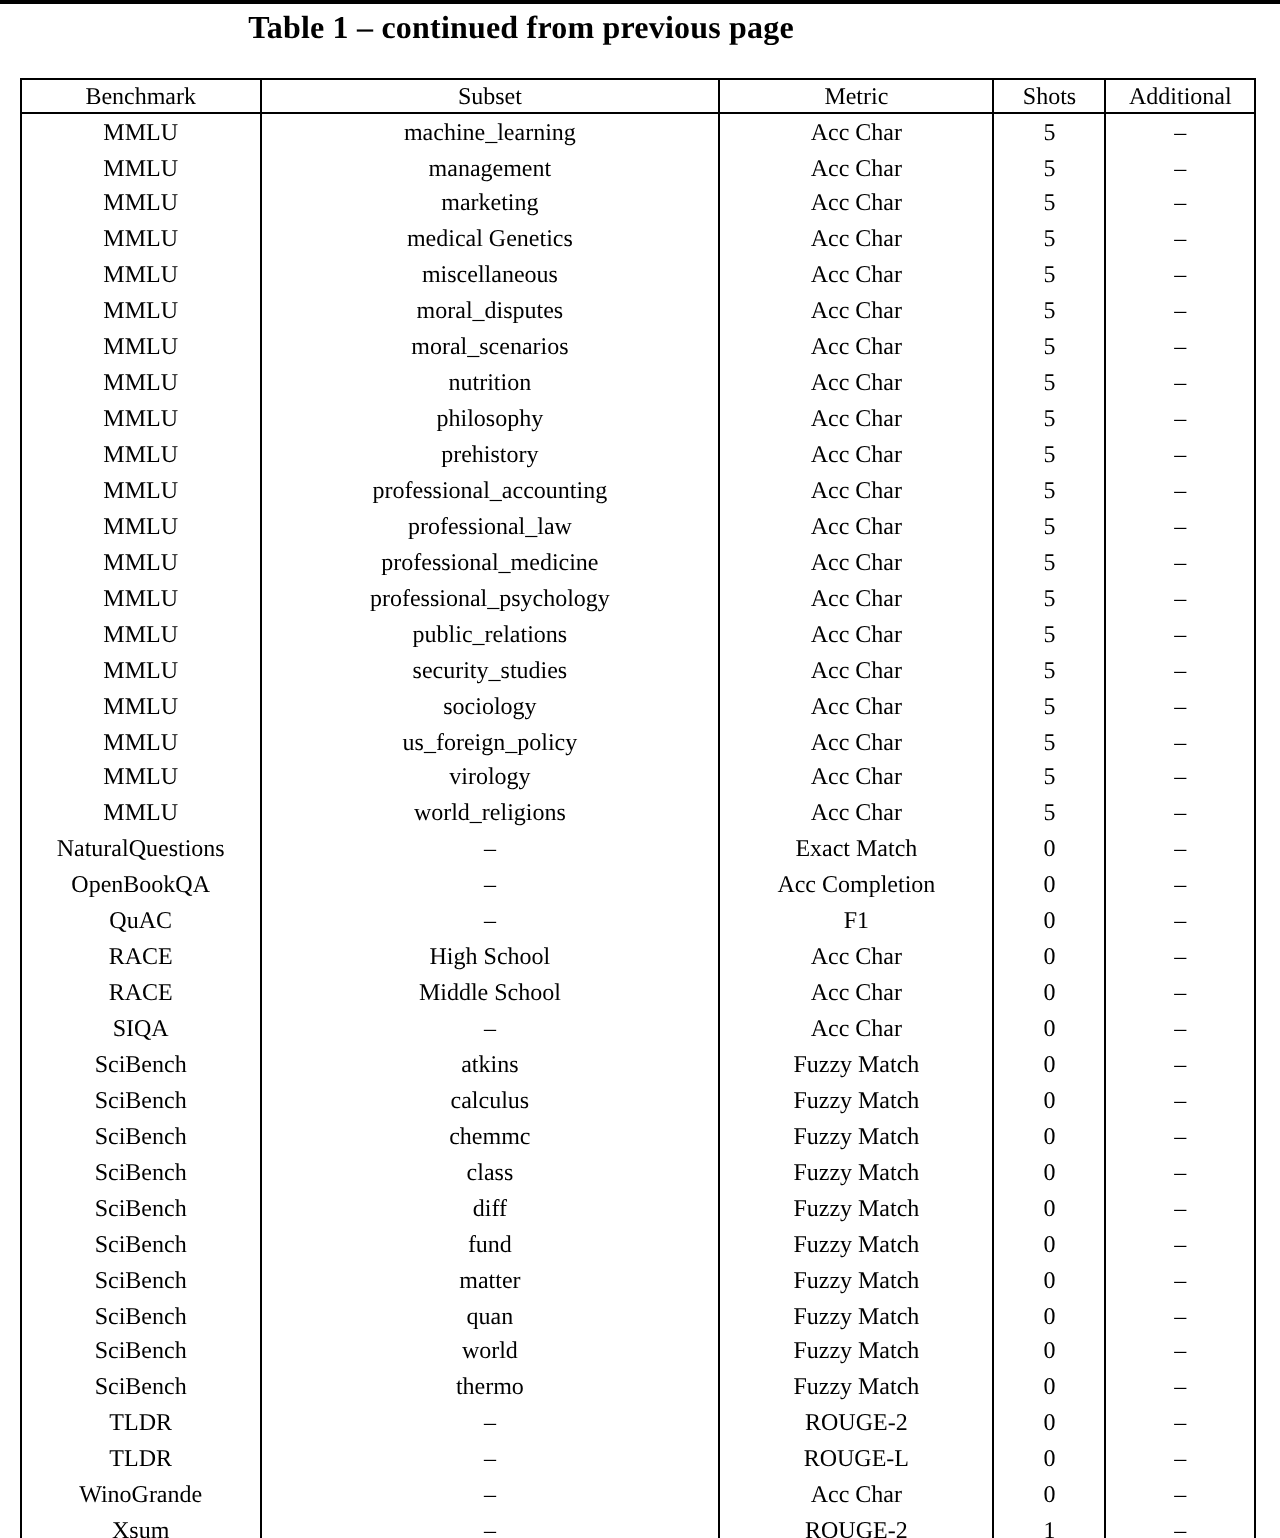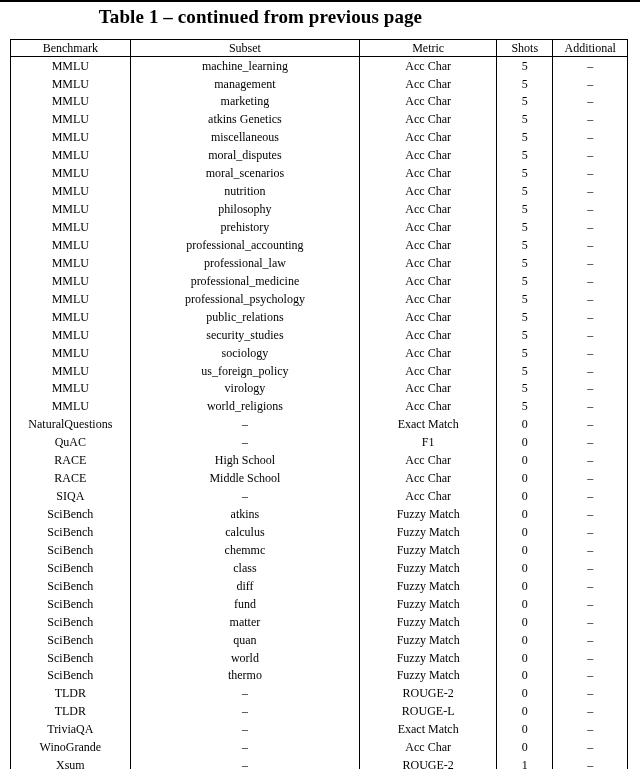--- a/index.html
+++ b/index.html
@@ -15,21 +15,21 @@
     position:absolute;
     top:0; left:0;
     width:640px; height:2px;
     background:#000000;
   }
   .caption {
     position:absolute;
     top:6px; left:0;
     width:521px;
     text-align:center;
-    font-size:19px;
+    font-size:16px;
     font-weight:700;
     letter-spacing:0.1px;
   }
   table.bench {
     position:absolute;
     top:39px; left:10px;
     width:618px; height:737px;
     border-collapse:collapse;
     table-layout:fixed;
     border:1.5px solid #000000;
@@ -96,21 +96,21 @@
       </tr>
       <tr>
         <td>MMLU</td>
         <td>marketing</td>
         <td>Acc Char</td>
         <td>5</td>
         <td>–</td>
       </tr>
       <tr>
         <td>MMLU</td>
-        <td>atkins Genetics</td>
+        <td>medical Genetics</td>
         <td>Acc Char</td>
         <td>5</td>
         <td>–</td>
       </tr>
       <tr>
         <td>MMLU</td>
         <td>miscellaneous</td>
         <td>Acc Char</td>
         <td>5</td>
         <td>–</td>
@@ -217,20 +217,27 @@
         <td>MMLU</td>
         <td>world_religions</td>
         <td>Acc Char</td>
         <td>5</td>
         <td>–</td>
       </tr>
       <tr>
         <td>NaturalQuestions</td>
         <td>–</td>
         <td>Exact Match</td>
+        <td>0</td>
+        <td>–</td>
+      </tr>
+      <tr>
+        <td>OpenBookQA</td>
+        <td>–</td>
+        <td>Acc Completion</td>
         <td>0</td>
         <td>–</td>
       </tr>
       <tr>
         <td>QuAC</td>
         <td>–</td>
         <td>F1</td>
         <td>0</td>
         <td>–</td>
       </tr>
@@ -329,27 +336,20 @@
         <td>TLDR</td>
         <td>–</td>
         <td>ROUGE-2</td>
         <td>0</td>
         <td>–</td>
       </tr>
       <tr>
         <td>TLDR</td>
         <td>–</td>
         <td>ROUGE-L</td>
-        <td>0</td>
-        <td>–</td>
-      </tr>
-      <tr>
-        <td>TriviaQA</td>
-        <td>–</td>
-        <td>Exact Match</td>
         <td>0</td>
         <td>–</td>
       </tr>
       <tr>
         <td>WinoGrande</td>
         <td>–</td>
         <td>Acc Char</td>
         <td>0</td>
         <td>–</td>
       </tr>

